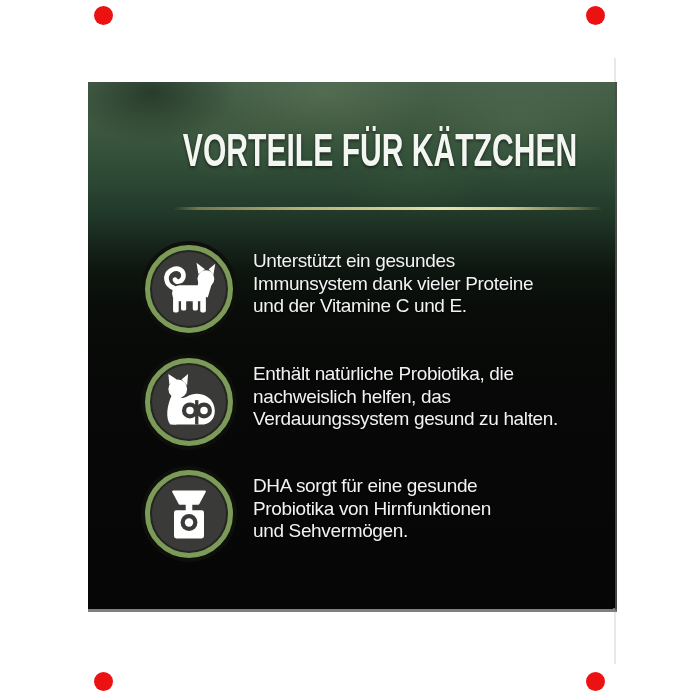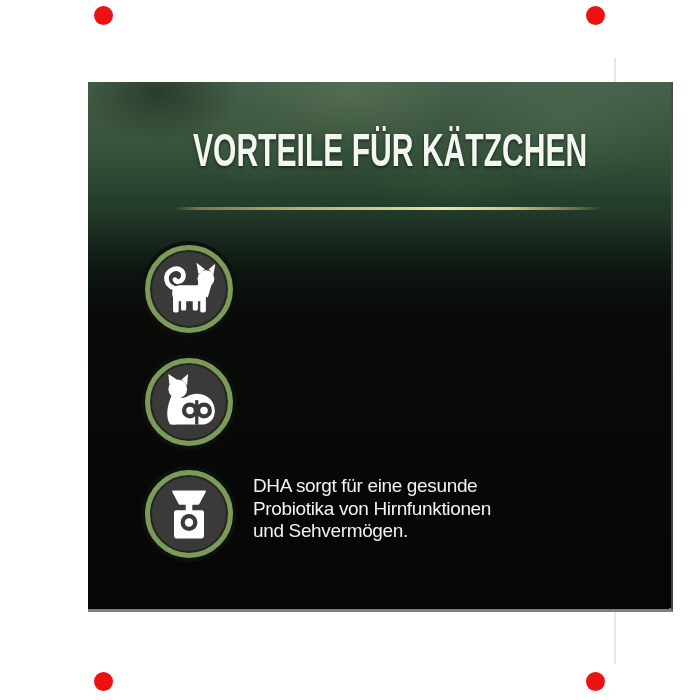--- a/index.html
+++ b/index.html
@@ -14,21 +14,21 @@
   .dot.tl{left:94px;top:6px;}
   .dot.tr{left:586px;top:6px;}
   .dot.bl{left:94px;top:672px;}
   .dot.br{left:586px;top:672px;}
 
   
   .vline{position:absolute;left:614px;top:58px;width:2px;height:606px;background:#e8e8e8;z-index:0;}
 
   
   .panel{
-    position:absolute;left:88px;top:82px;width:585px;height:530px;box-sizing:border-box;
+    position:absolute;left:88px;top:82px;width:529px;height:530px;box-sizing:border-box;
     border-bottom:3px solid #7f7f7f;border-right:2px solid rgba(74,79,72,0.9);
     z-index:1;overflow:hidden;
     background:
       radial-gradient(ellipse 120px 70px at 12% 2%, rgba(18,32,20,0.55), transparent 70%),
       radial-gradient(ellipse 150px 80px at 45% 2%, rgba(112,138,102,0.30), transparent 70%),
       radial-gradient(ellipse 150px 95px at 82% 7%, rgba(96,126,96,0.24), transparent 70%),
       radial-gradient(ellipse 110px 65px at 62% 17%, rgba(62,92,62,0.25), transparent 70%),
       radial-gradient(ellipse 90px 55px at 28% 12%, rgba(86,114,82,0.22), transparent 70%),
       linear-gradient(180deg,
         #47614b 0%, #3e583f 8%, #33503a 14%, #2a4531 20%,
@@ -98,20 +98,23 @@
             <polygon points="42,24 57,24 52,41 40,37"></polygon>
             <rect x="14" y="28" width="37" height="17" rx="8"></rect>
             <rect x="44" y="40" width="6" height="17" rx="2"></rect>
             <rect x="36" y="40" width="5.5" height="15" rx="2"></rect>
             <rect x="15" y="40" width="6" height="17" rx="2"></rect>
             <rect x="23.5" y="40" width="5.5" height="15" rx="2"></rect>
           </g>
           <path d="M16,31 C7,28 5,17 13,12 C20,8 27,12 26,19 C25,24 19,26 17,22" fill="none" stroke="#ffffff" stroke-width="5" stroke-linecap="round"></path>
         </svg>
       </div>
+      <div class="benefit-text">Unterstützt ein gesundes
+Immunsystem dank vieler Proteine
+und der Vitamine C und E.</div>
     </div>
 
     <div class="benefit-row row-2">
       <div class="icon-circle">
         <svg width="60" height="60" viewBox="0 0 64 64">
           <g fill="#ffffff">
             <circle cx="20" cy="18" r="10"></circle>
             <polygon points="11,13 10,2 19,8"></polygon>
             <polygon points="24,8 31,2 30,14"></polygon>
             <path d="M14,24 C8,36 7,50 12,56 L48,56 C58,54 62,44 58,34 C54,24 40,20 30,26 C24,29 17,28 14,24 Z"></path>
@@ -121,20 +124,23 @@
             <rect x="38.5" y="30" width="3.5" height="26"></rect>
             <circle cx="33" cy="41" r="8.5"></circle>
             <circle cx="48" cy="41" r="8.5"></circle>
           </g>
           <g fill="#ffffff">
             <circle cx="33" cy="41" r="4"></circle>
             <circle cx="48" cy="41" r="4"></circle>
           </g>
         </svg>
       </div>
+      <div class="benefit-text">Enthält natürliche Probiotika, die
+nachweislich helfen, das
+Verdauungssystem gesund zu halten.</div>
     </div>
 
     <div class="benefit-row row-3">
       <div class="icon-circle">
         <svg width="60" height="60" viewBox="0 0 64 64">
           <g fill="#ffffff">
             <path d="M15,8 L49,8 L42,21 L22,21 Z" stroke="#ffffff" stroke-width="2" stroke-linejoin="round"></path>
             <rect x="28.5" y="18" width="7" height="12"></rect>
             <rect x="16" y="28" width="32" height="30" rx="2.5"></rect>
           </g>

